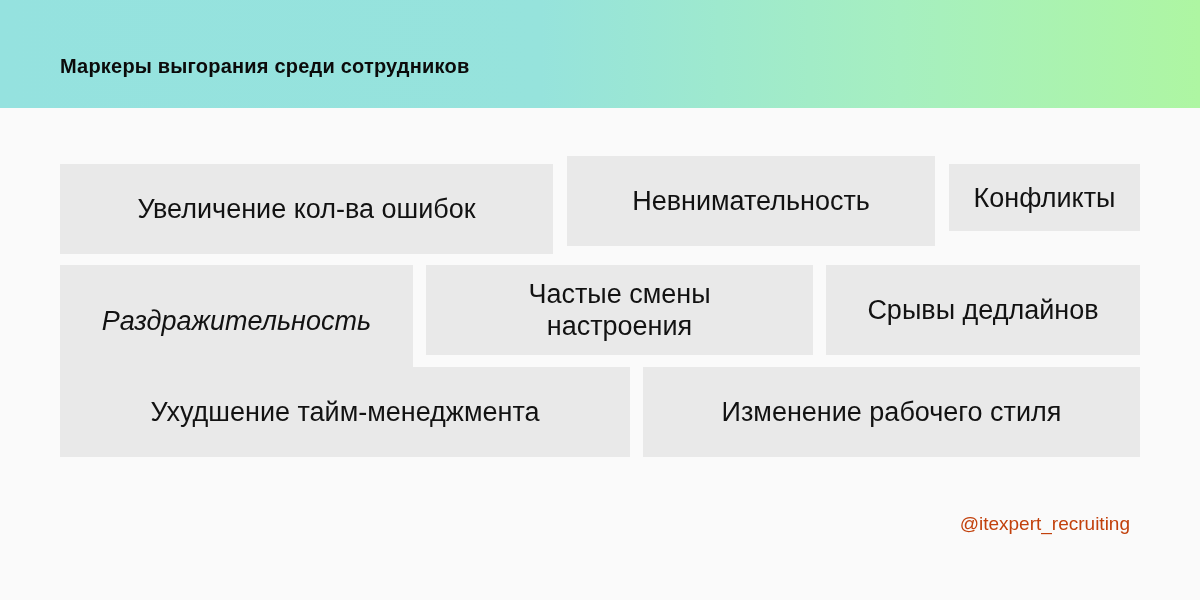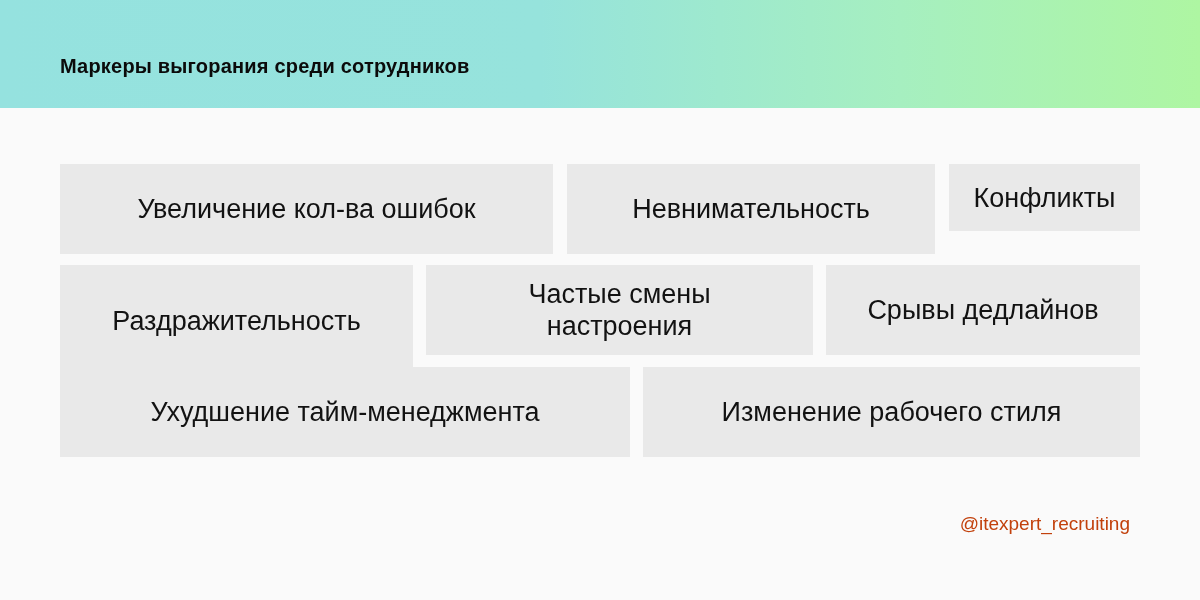--- a/index.html
+++ b/index.html
@@ -33,24 +33,24 @@
   </style>
 </head>
 <body>
 
 <div class="header">
   <h1 class="title">Маркеры выгорания среди сотрудников</h1>
 </div>
 
 <div>
   <div class="box" style="left:60px; top:164px; width:493px; height:90px;">Увеличение кол-ва ошибок</div>
-  <div class="box" style="left:567px; top:164px; width:368px; height:90px;">Невнимательность</div>
+  <div class="box" style="left:567px; top:156px; width:368px; height:90px;">Невнимательность</div>
   <div class="box" style="left:949px; top:164px; width:191px; height:67px;">Конфликты</div>
 
-  <div class="box" style="left:60px; top:265px; width:353px; height:111px;">Раздражительность</div>
+  <div class="box" style="left:60px; top:265px; width:353px; height:111px;font-style:italic;">Раздражительность</div>
   <div class="box" style="left:426px; top:265px; width:387px; height:90px; padding:0 48px;">Частые смены настроения</div>
   <div class="box" style="left:826px; top:265px; width:314px; height:90px;">Срывы дедлайнов</div>
 
   <div class="box" style="left:60px; top:367px; width:570px; height:90px;">Ухудшение тайм-менеджмента</div>
   <div class="box" style="left:643px; top:367px; width:497px; height:90px;">Изменение рабочего стиля</div>
 </div>
 
 <div class="footer">@itexpert_recruiting</div>
 
 </body></html>

